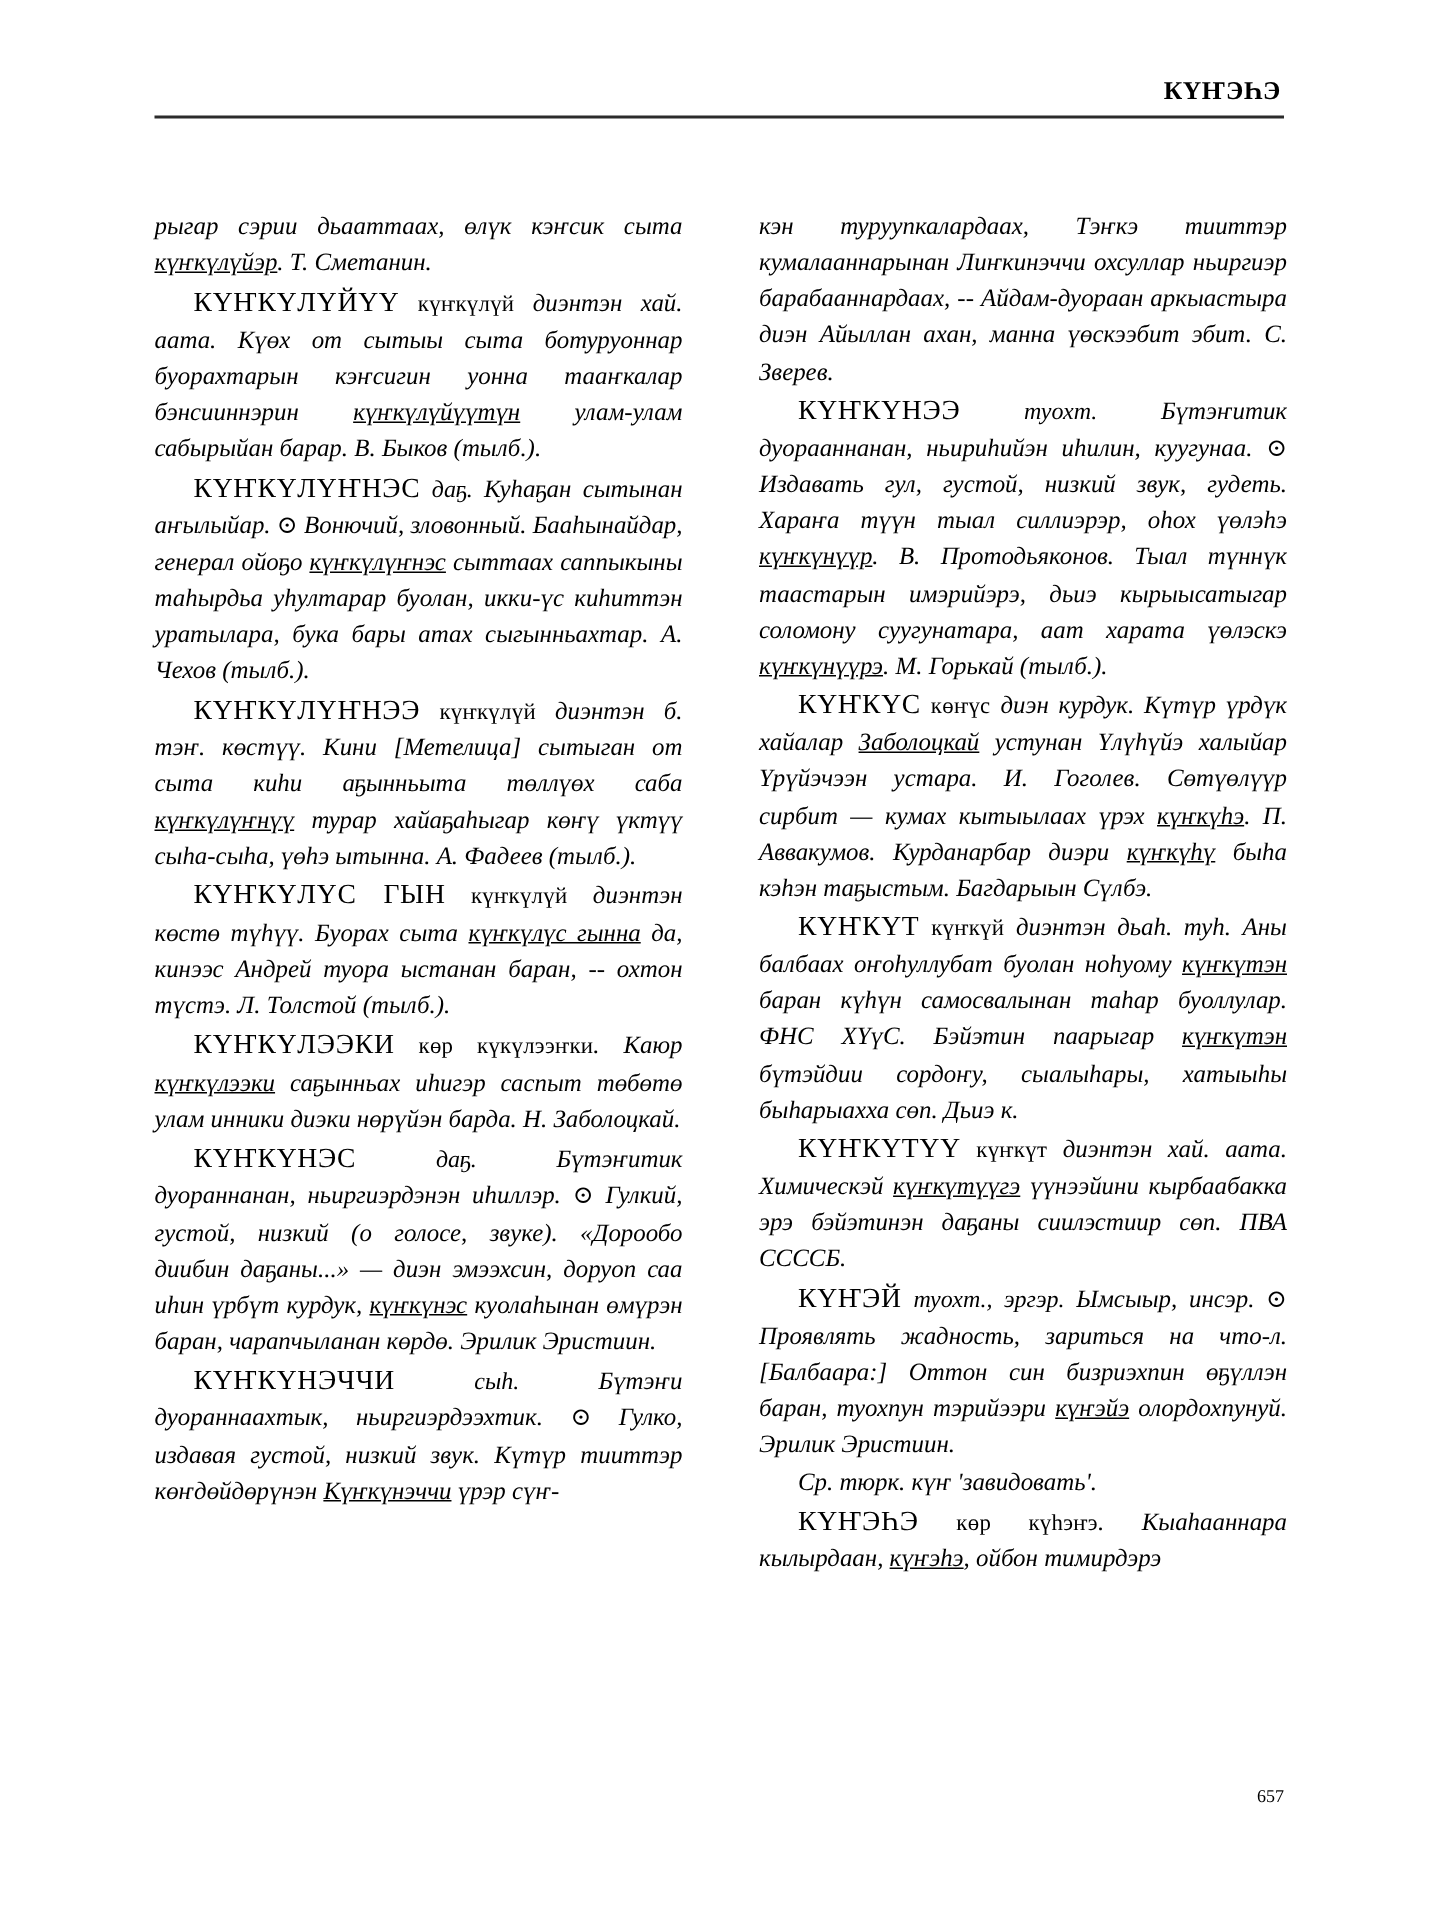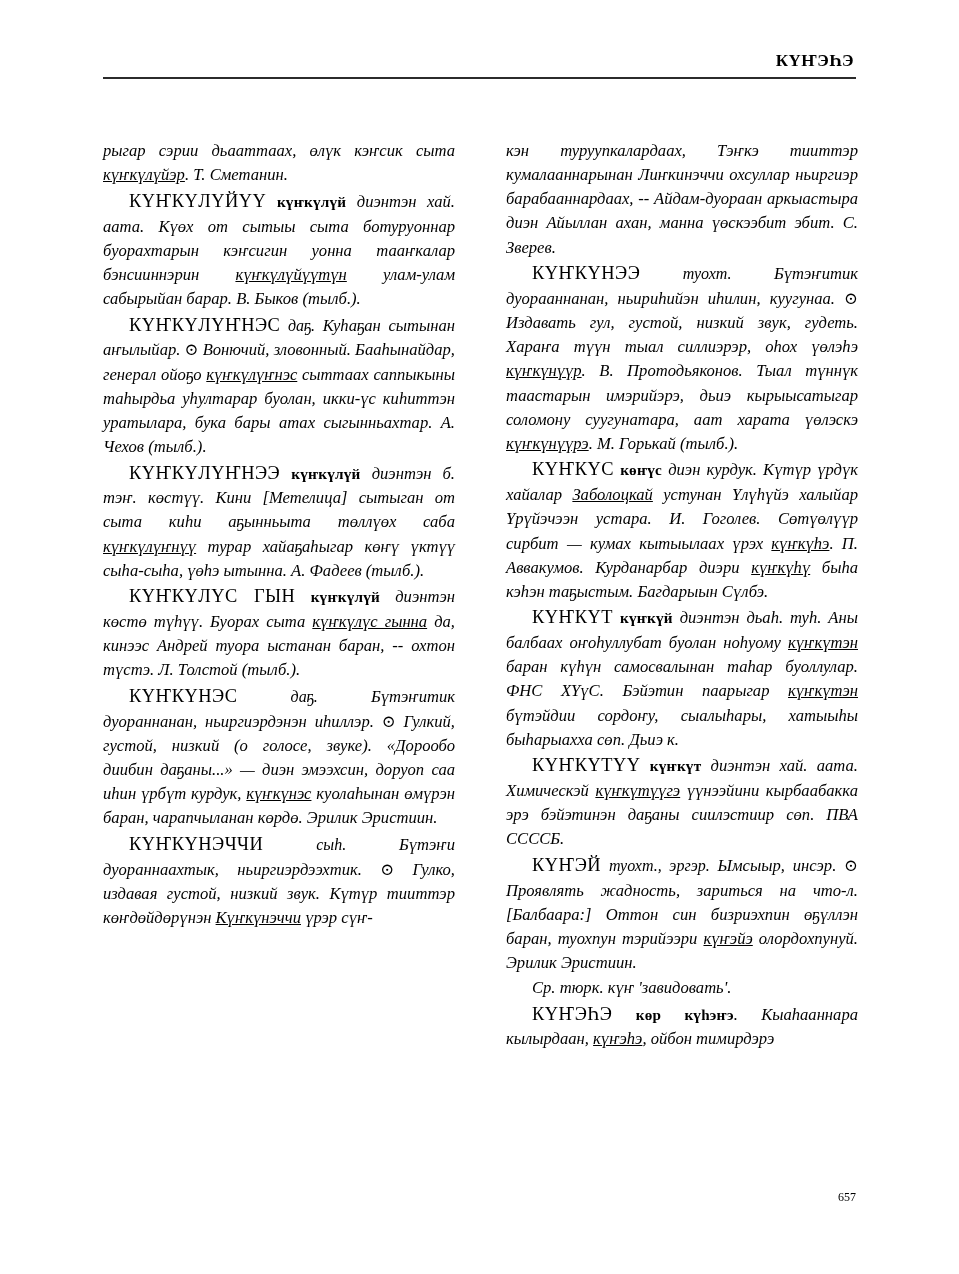--- a/index.html
+++ b/index.html
@@ -67,21 +67,21 @@
   }
   .entry.cont {
     text-indent: 0;
   }
   .hw {
     font-weight: normal;
     font-size: 18.4px;
     letter-spacing: 0.5px;
   }
   .bold {
-    font-weight: bold;
+    font-weight: normal;
     font-size: 15.2px;
     letter-spacing: 0.2px;
   }
   .it { font-style: italic; }
   .sm { font-size: 16px; }
 
   
   .folio {
     position: absolute;
     right: 103px;
@@ -114,20 +114,23 @@
       </p>
 
       <p class="entry">
         <span class="hw">КҮҤКҮЛҮҤНЭЭ</span><span> </span><span class="bold">күҥкүлүй</span><span> </span><span class="it">диэнтэн б. тэҥ. көстүү. Кини [Метелица] сытыган от сыта киһи аҕынньыта төллүөх саба <u>күҥкүлүҥнүү</u> турар хайаҕаһыгар көҥү үктүү сыһа-сыһа, үөһэ ытынна. А. Фадеев (тылб.).</span>
       </p>
 
       <p class="entry">
         <span class="hw">КҮҤКҮЛҮС ГЫН</span><span> </span><span class="bold">күҥкүлүй</span><span> </span><span class="it">диэнтэн көстө түһүү. Буорах сыта <u>күҥкүлүс гынна</u> да, кинээс Андрей туора ыстанан баран, -- охтон түстэ. Л. Толстой (тылб.).</span>
       </p>
 
+      <p class="entry">
+        <span class="hw">КҮҤКҮЛЭЭКИ</span><span> </span><span class="bold">көр күкүлээҥки</span><span class="it">. Каюр <u>күҥкүлээки</u> саҕынньах иһигэр саспыт төбөтө улам инники диэки нөрүйэн барда. Н. Заболоцкай.</span>
+      </p>
 
       <p class="entry">
         <span class="hw">КҮҤКҮНЭС</span><span> </span><span class="it sm">даҕ.</span><span> </span><span class="it">Бүтэҥитик дуораннанан, ньиргиэрдэнэн иһиллэр. ⊙ Гулкий, густой, низкий (о голосе, звуке). «Дорообо диибин даҕаны...» — диэн эмээхсин, доруоп саа иһин үрбүт курдук, <u>күҥкүнэс</u> куолаһынан өмүрэн баран, чарапчыланан көрдө. Эрилик Эристиин.</span>
       </p>
 
       <p class="entry">
         <span class="hw">КҮҤКҮНЭЧЧИ</span><span> </span><span class="it sm">сыһ.</span><span> </span><span class="it">Бүтэҥи дуораннаахтык, ньиргиэрдээхтик. ⊙ Гулко, издавая густой, низкий звук. Күтүр тииттэр көҥдөйдөрүнэн <u>Күҥкүнэччи</u> үрэр сүҥ-</span>
       </p>
 
     </div>

